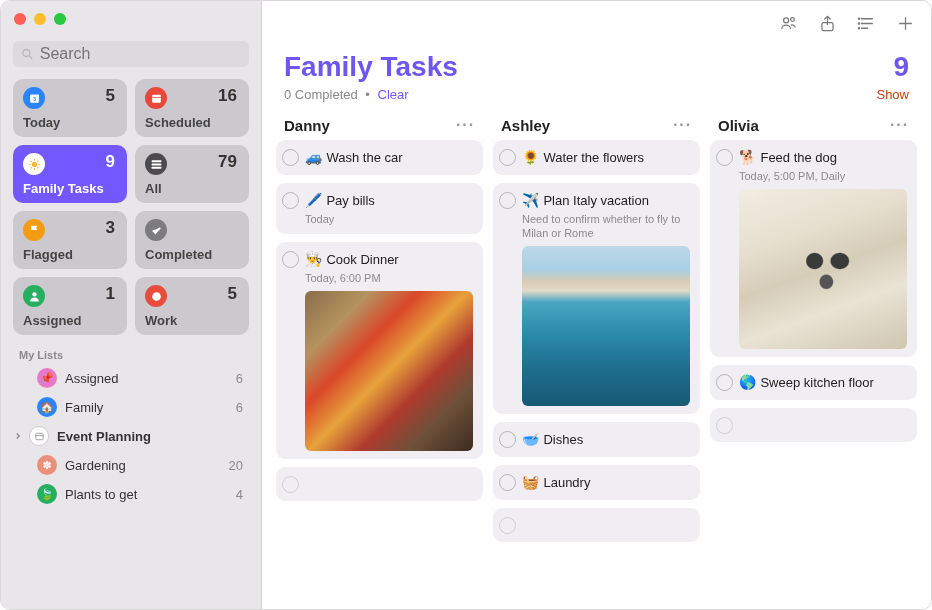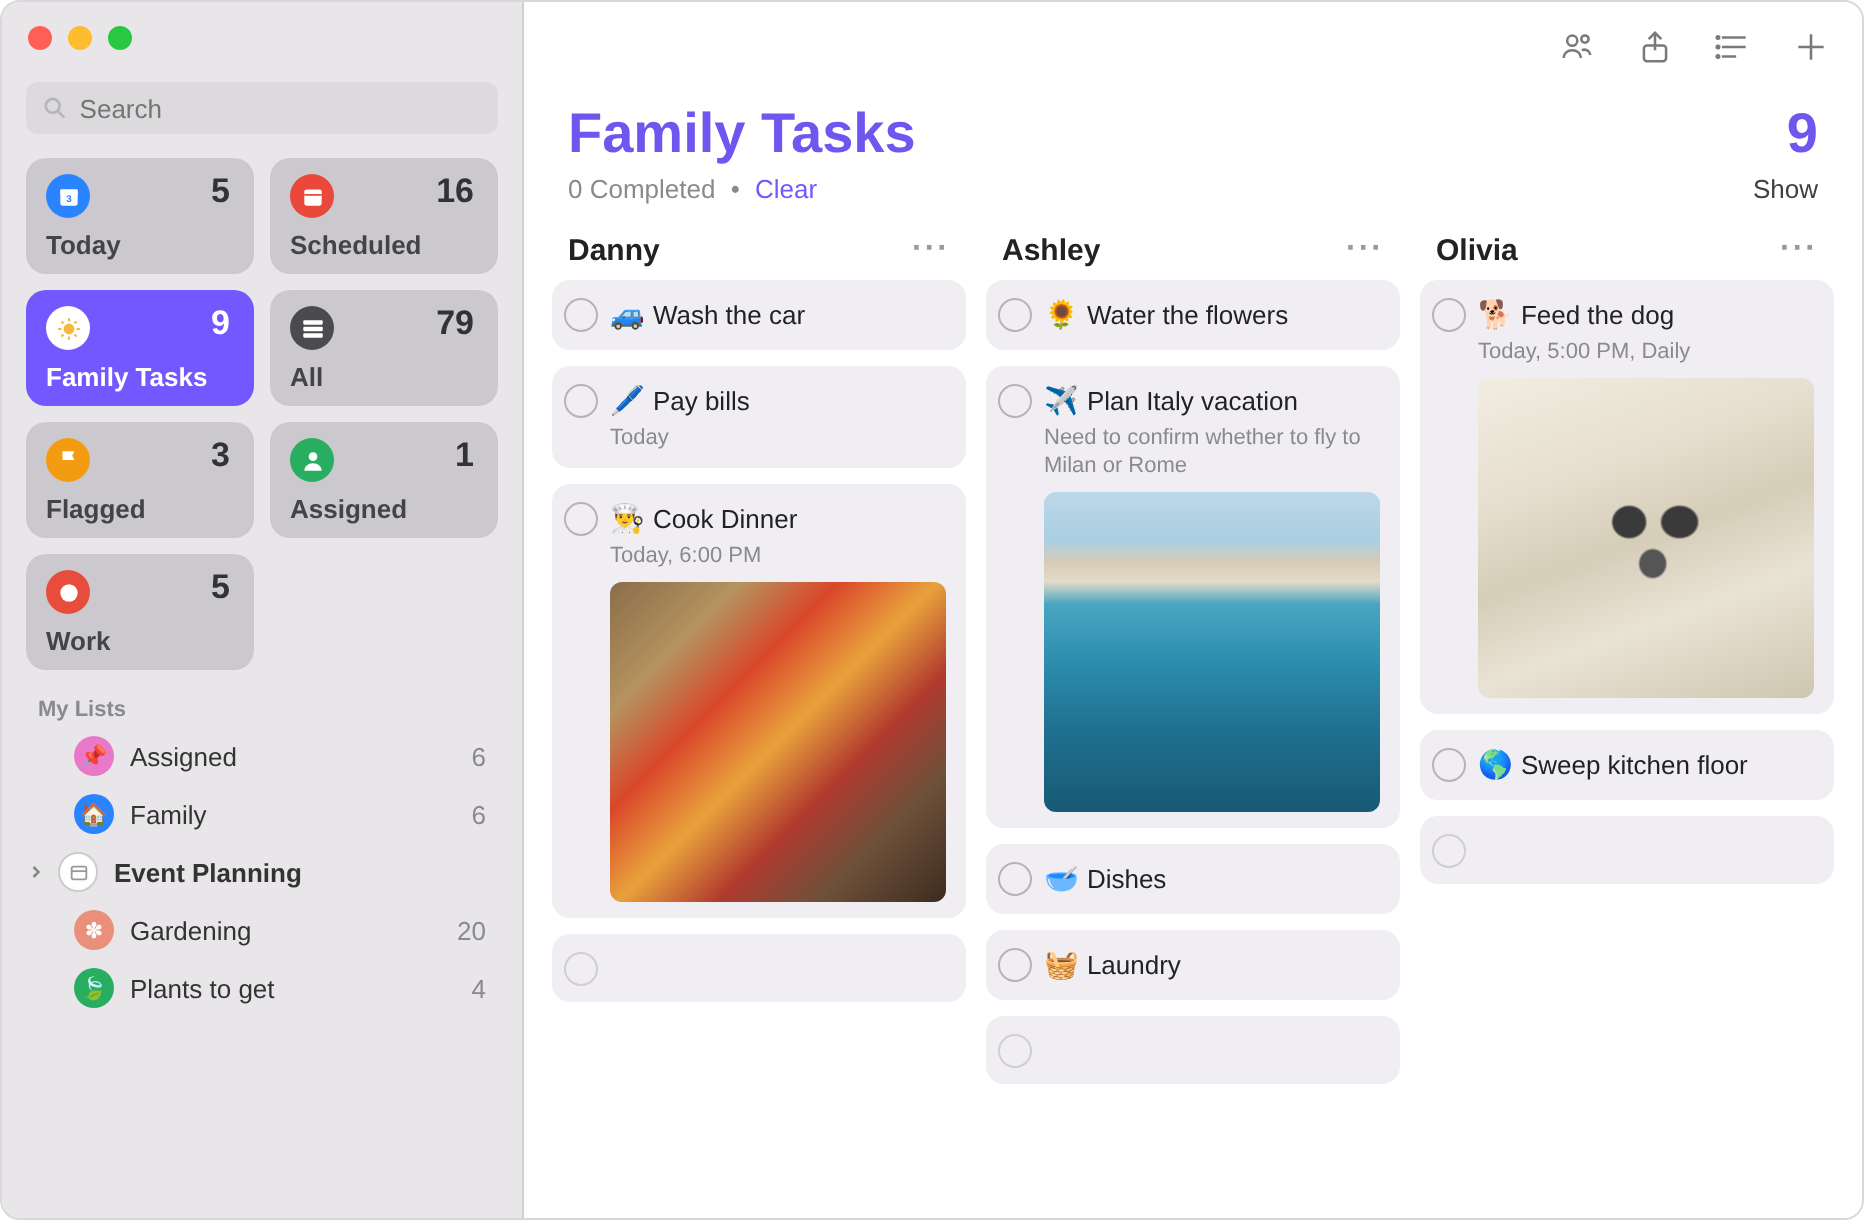--- a/index.html
+++ b/index.html
@@ -7,21 +7,21 @@
 
 .titlebar { position: absolute; top: 0; left: 0; height: 38px; display: flex; align-items: center; padding-left: 14px; gap: 8px; z-index: 10;}
 .traffic-light { width: 12px; height: 12px; border-radius: 50%; }
 .tl-close { background: #ff5f57; }
 .tl-min { background: #febc2e; }
 .tl-max { background: #28c840; }
 
 .sidebar { width: 268px; background: #e9e6ea; height: 100%; display: flex; flex-direction: column; padding-top: 38px; border-right: 1px solid #d0d0d0; }
 .search { margin: 2px 12px 8px 12px; background: #dcdadd; border-radius: 6px; height: 26px; display: flex; align-items: center; padding: 0 8px; gap: 6px;}
 .search svg { width: 14px; height: 14px; opacity: 0.45; }
-.search input { border: none; background: transparent; outline: none; font-size: 13px; color: #8a8a8e; width: 100%; }
+.search input { border: none; background: transparent; outline: none; font-size: 16px; color: #8a8a8e; width: 100%; }
 .smart-grid { display: grid; grid-template-columns: 1fr 1fr; gap: 8px; padding: 4px 12px 6px 12px; }
 .smart-card { background: #cbc9ce; border-radius: 10px; padding: 8px 10px 8px 10px; position: relative; cursor: default; height: 58px;}
 .smart-card.active { background: #7357ff; color: #fff; }
 .smart-icon { width: 22px; height: 22px; border-radius: 50%; display: flex; align-items: center; justify-content: center; position: absolute; top: 8px; left: 10px;}
 .smart-icon svg { width: 13px; height: 13px; fill: #fff; }
 .smart-count { position: absolute; top: 7px; right: 12px; font-size: 17px; font-weight: 700; color: #333; }
 .smart-card.active .smart-count { color: #fff; }
 .smart-label { position: absolute; bottom: 7px; left: 10px; font-size: 13px; font-weight: 600; color: #444; }
 .smart-card.active .smart-label { color: #fff; }
 .lists-header { font-size: 11px; font-weight: 600; color: #8a8a8e; padding: 8px 18px 2px 18px; }
@@ -35,21 +35,21 @@
 
 .main { flex: 1; display: flex; flex-direction: column; height: 100%; background: #fff; }
 .toolbar { height: 44px; display: flex; align-items: center; justify-content: flex-end; gap: 20px; padding: 0 16px 0 18px; }
 .toolbar svg { width: 19px; height: 19px; fill: none; stroke: #7a7a7e; stroke-width: 1.6; cursor: default;}
 .header { padding: 6px 22px 0 22px; display: flex; justify-content: space-between; align-items: flex-start; }
 .header h1 { font-size: 28px; font-weight: 700; color: #6e56ef; }
 .header .big-count { font-size: 28px; font-weight: 700; color: #6e56ef; }
 .sub-header { padding: 4px 22px 10px 22px; display: flex; justify-content: space-between; font-size: 13px; color: #8a8a8e;}
 .sub-header .left span.sep { margin: 0 4px; }
 .sub-header .clear { color: #7357ff; cursor: default;}
-.sub-header .show { color: #404040; cursor: default;}
+.sub-header .show { color: #c2410c; cursor: default;}
 .columns { display: flex; flex: 1; overflow-x: auto; padding: 0 14px 14px 14px; gap: 10px; justify-content: center;}
 .col { width: 207px; flex-shrink: 0; display: flex; flex-direction: column; }
 .col-header { display: flex; justify-content: space-between; align-items: center; padding: 4px 8px 6px 8px; font-size: 15px; font-weight: 700; color: #222;}
 .col-header .more { color: #999; font-size: 16px; letter-spacing: 1px; cursor: default;}
 .card { background: #f0eef2; border-radius: 9px; margin-bottom: 8px; padding: 8px 10px 8px 6px; }
 .card-row { display: flex; align-items: flex-start; gap: 6px; }
 .radio { width: 17px; height: 17px; border: 1.5px solid #b5b3b8; border-radius: 50%; flex-shrink: 0; margin-top: 1px; cursor: default;}
 .card-title-wrap { display: flex; align-items: center; gap: 4px; font-size: 13px; color: #222; line-height: 1.35;}
 .card-title-wrap .emoji { font-size: 14px;}
 .card-sub { font-size: 11px; color: #8a8a8e; margin: 2px 0 0 23px; line-height: 1.3;}
@@ -130,20 +130,29 @@
         <div class="smart-label">All</div>
       </div>
       <div class="smart-card">
         <div class="smart-icon" style="background:#f39c12">
           <svg viewBox="0 0 24 24" fill="#fff">
             <path d="M6 3v18M6 3h11l-2 4 2 4H6"></path>
           </svg>
         </div>
         <div class="smart-count">3</div>
         <div class="smart-label">Flagged</div>
+      </div>
+      <div class="smart-card">
+        <div class="smart-icon" style="background:#7b7b80">
+          <svg viewBox="0 0 24 24" fill="none" stroke="#fff" stroke-width="3">
+            <polyline points="5,12 10,17 19,7"></polyline>
+          </svg>
+        </div>
+        <div class="smart-count"></div>
+        <div class="smart-label">Completed</div>
       </div>
       <div class="smart-card">
         <div class="smart-icon" style="background:#27ae60">
           <svg viewBox="0 0 24 24" fill="#fff">
             <circle cx="12" cy="8" r="4"></circle>
             <path d="M4 21c0-4 3.5-7 8-7s8 3 8 7z"></path>
           </svg>
         </div>
         <div class="smart-count">1</div>
         <div class="smart-label">Assigned</div>

